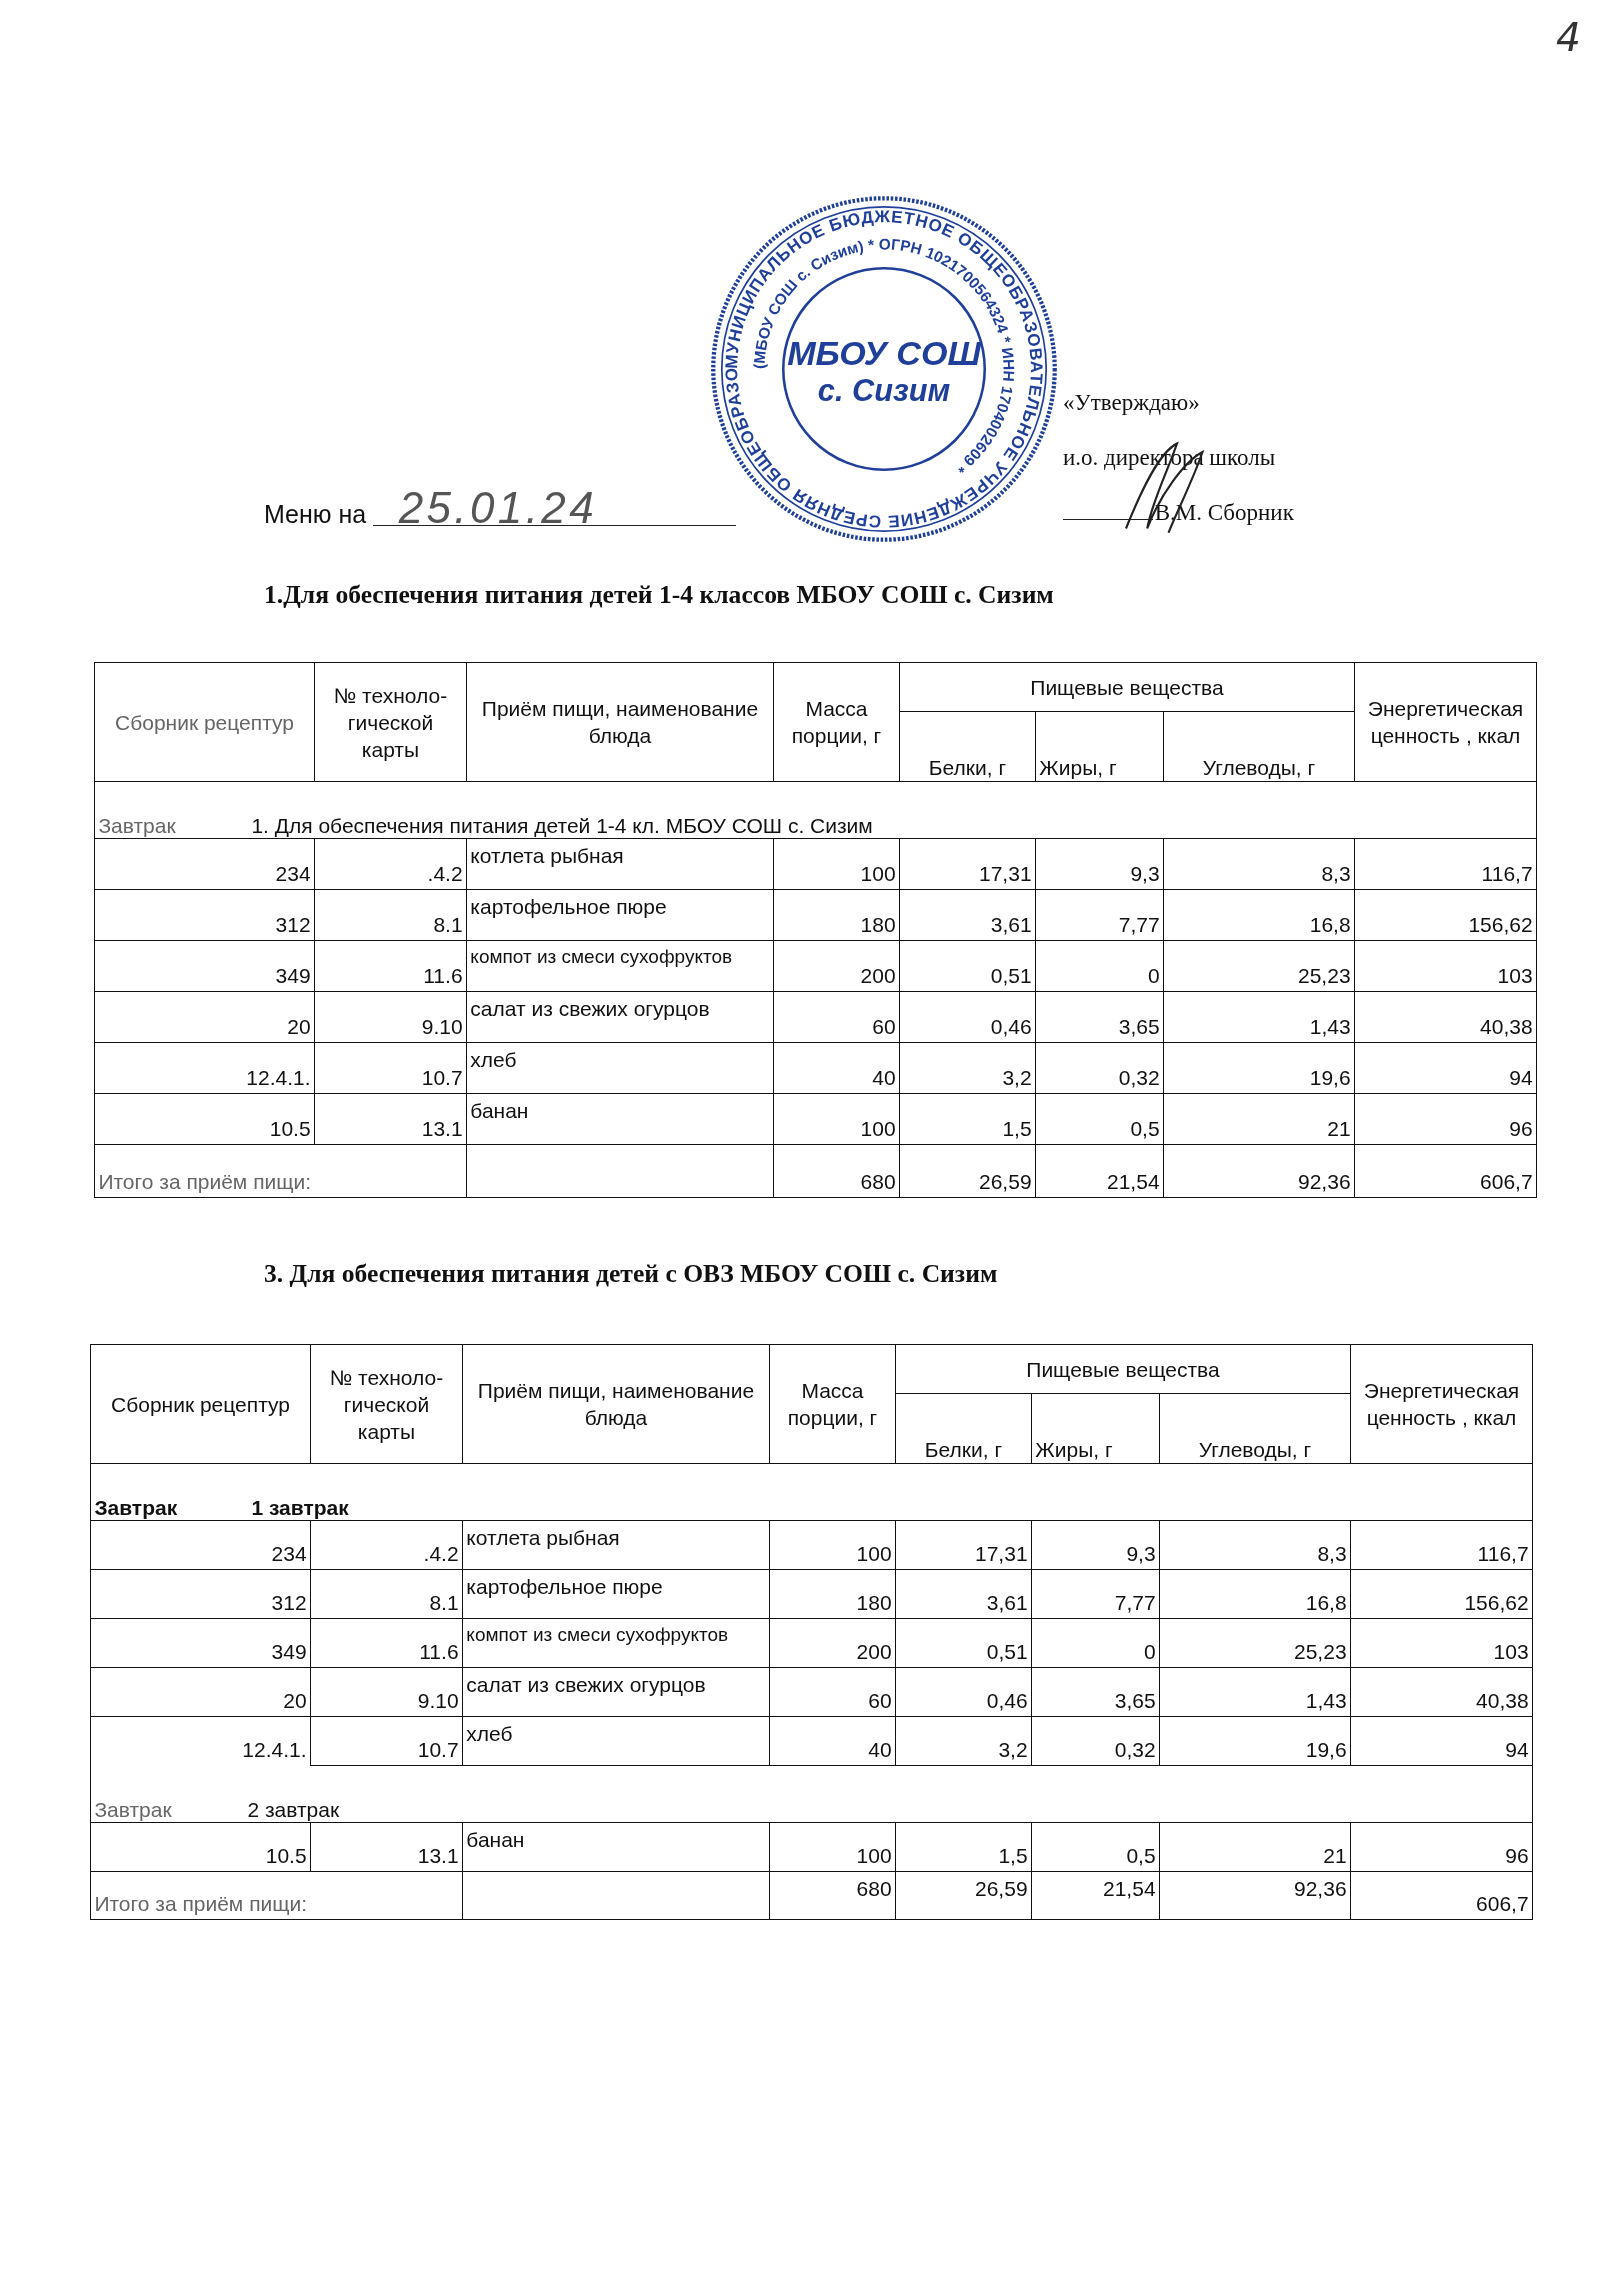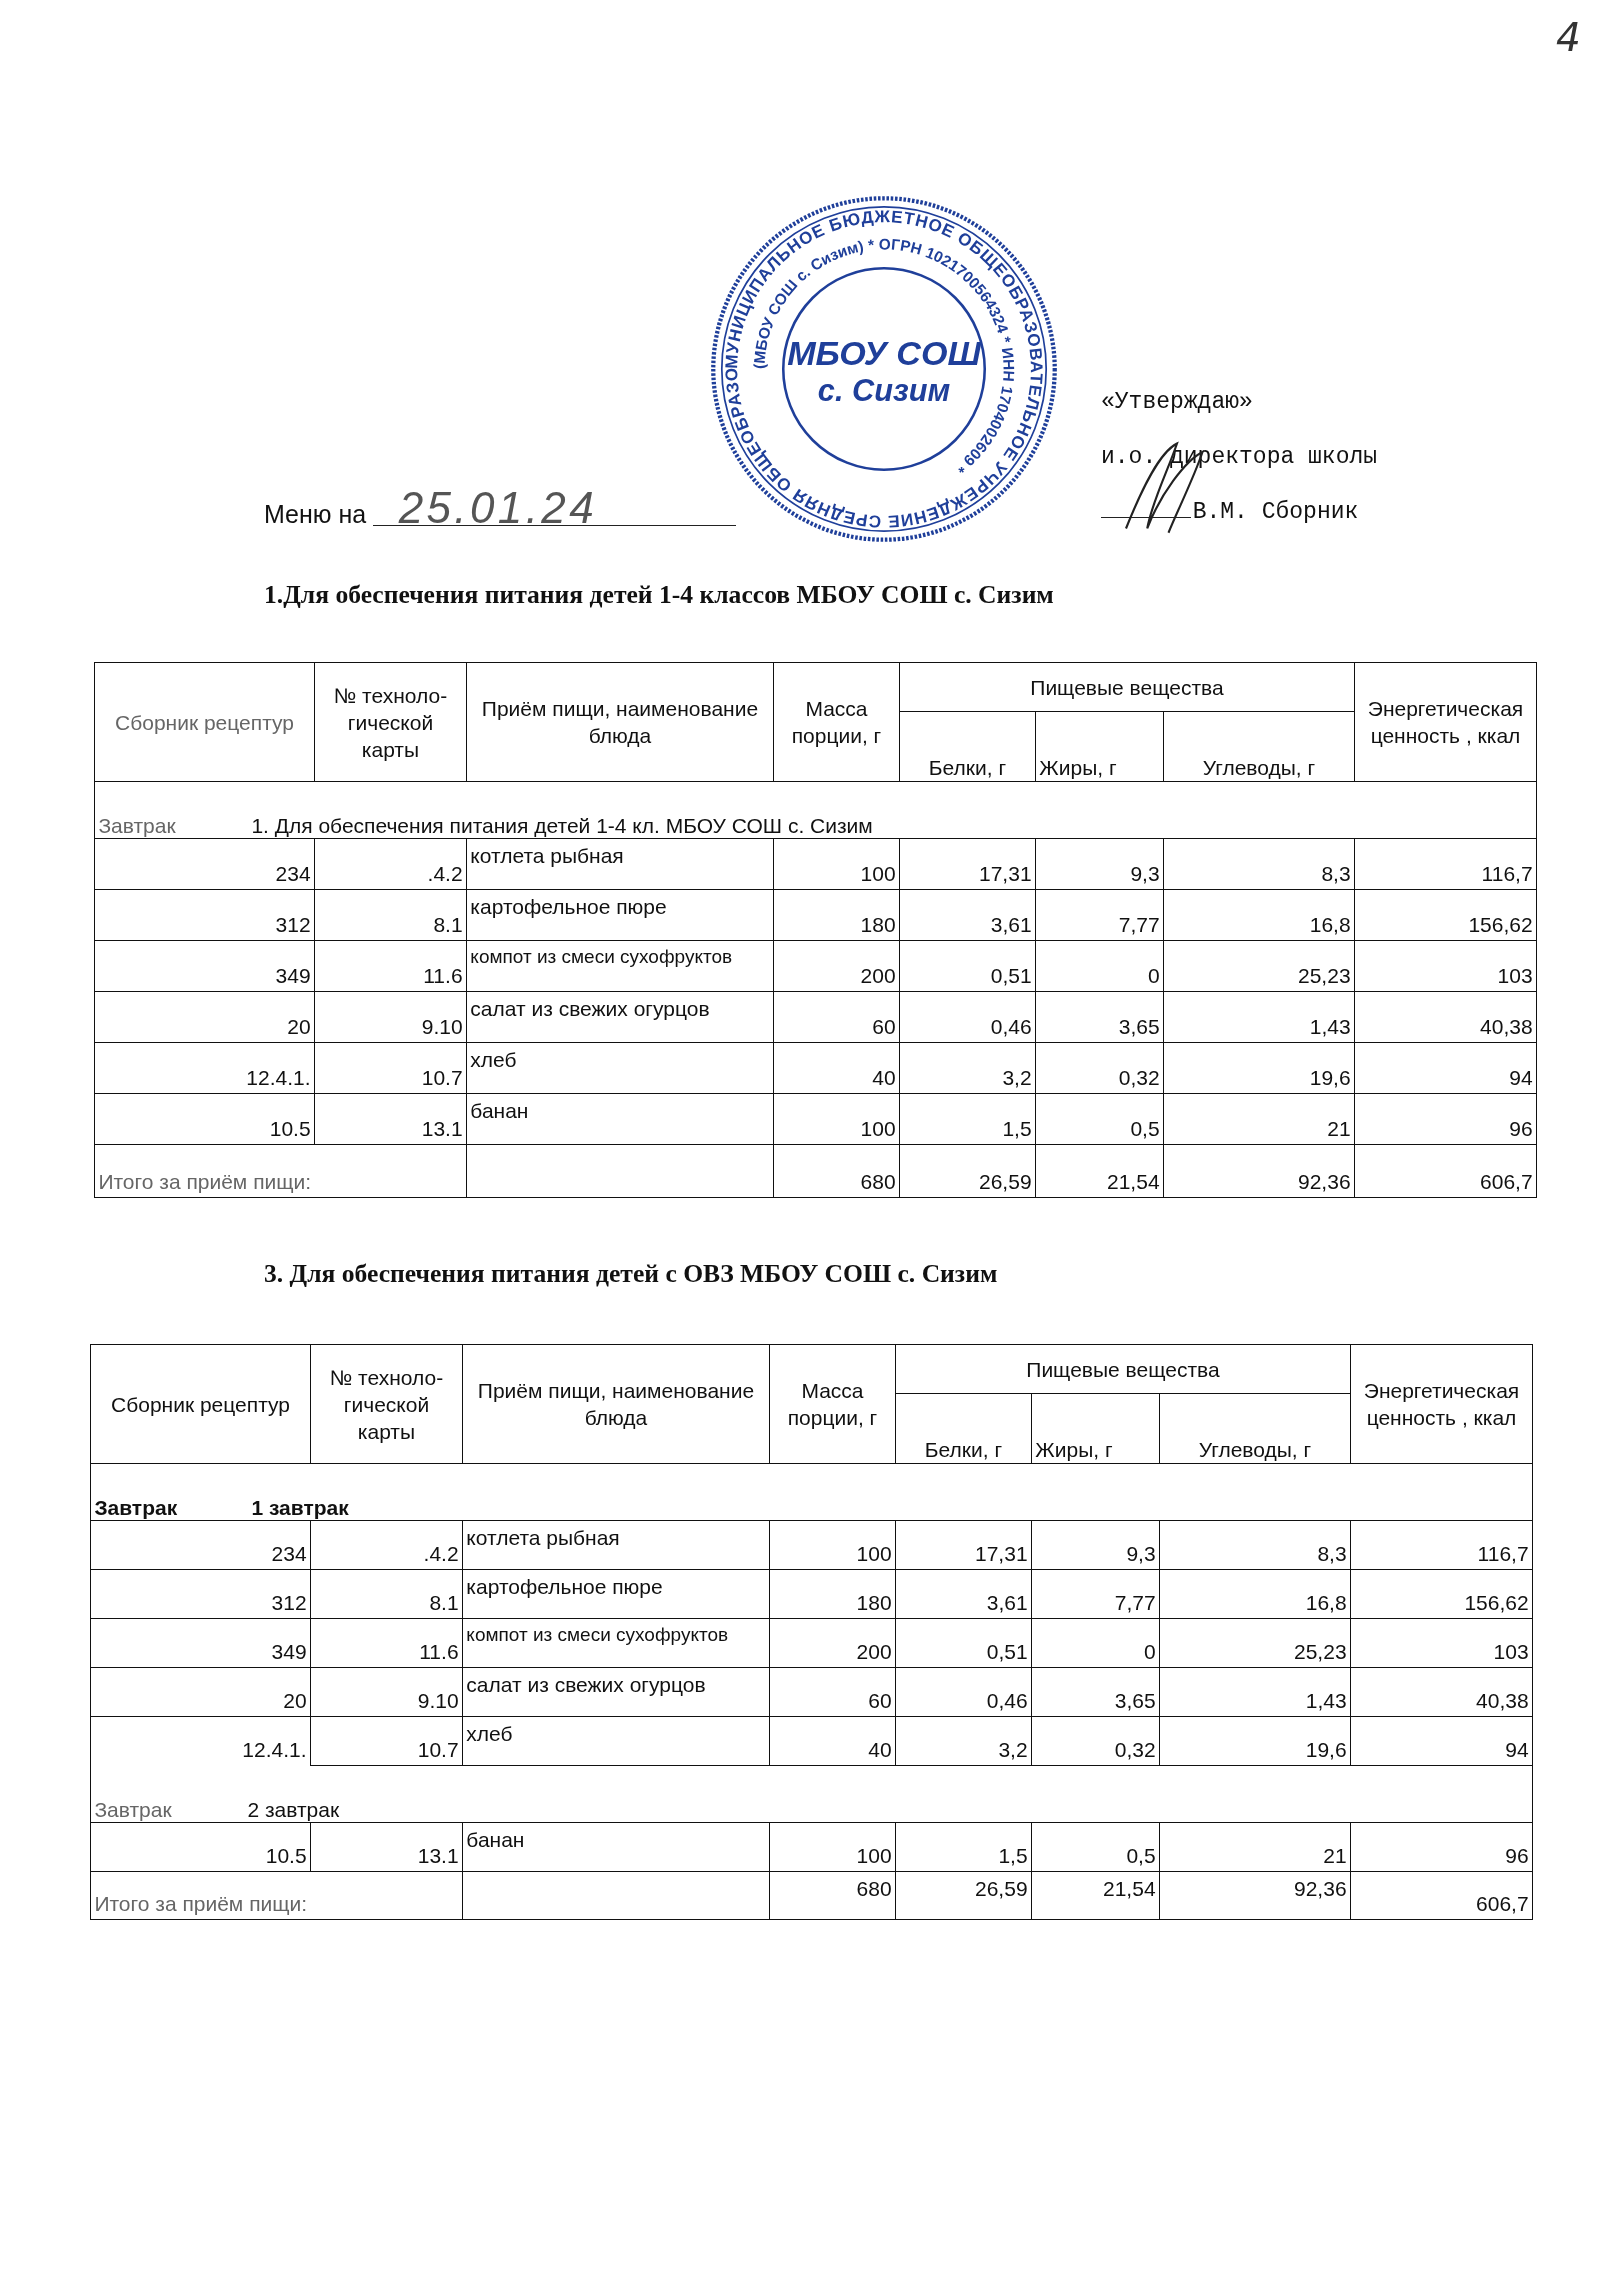--- a/index.html
+++ b/index.html
@@ -1,21 +1,21 @@
 <!DOCTYPE html>
 <html style="font-size:13.6px"><head>
 <meta charset="utf-8">
 <style>
   html,body{margin:0;padding:0;background:#fff;}
   body{width:1621px;height:2273px;position:relative;overflow:hidden;
        font-family:"Liberation Serif","DejaVu Serif",serif;color:#111;}
   .abs{position:absolute;}
   .pageno{left:1556px;top:15.3px;font-size:39px;font-style:italic;color:#333;font-family:"DejaVu Sans",sans-serif;}
   .stamp{left:709px;top:194px;width:350px;height:350px;}
-  .approve{left:1101px;top:375px;font-size:23px;line-height:55px;font-family:Liberation Mono, monospace;}
+  .approve{left:1063px;top:375px;font-size:23px;line-height:55px;font-family:Liberation Serif, serif;}
   .sig-line{display:inline-block;width:90px;border-bottom:1.7px solid #222;margin-right:1.7px;vertical-align:baseline;}
   .menu-on{left:264px;top:491px;font-size:25px;font-family:"Liberation Sans",sans-serif;}
   .menu-on .date{display:inline-block;width:337px;border-bottom:1.7px solid #222;margin-left:6.8px;
        font-style:italic;font-size:44px;color:#555;padding-left:25.6px;letter-spacing:3.4px;line-height:34px;}
   .title{font-weight:bold;font-size:25.6px;}
   .t1{left:264px;top:580px;}
   .t2{left:264px;top:1259px;}
   table{position:absolute;border-collapse:collapse;font-family:"Liberation Sans",sans-serif;font-size:21px;}
   td,th{border:1.7px solid #111;padding:0 3.4px;font-weight:normal;}
   th{text-align:center;line-height:27px;}

